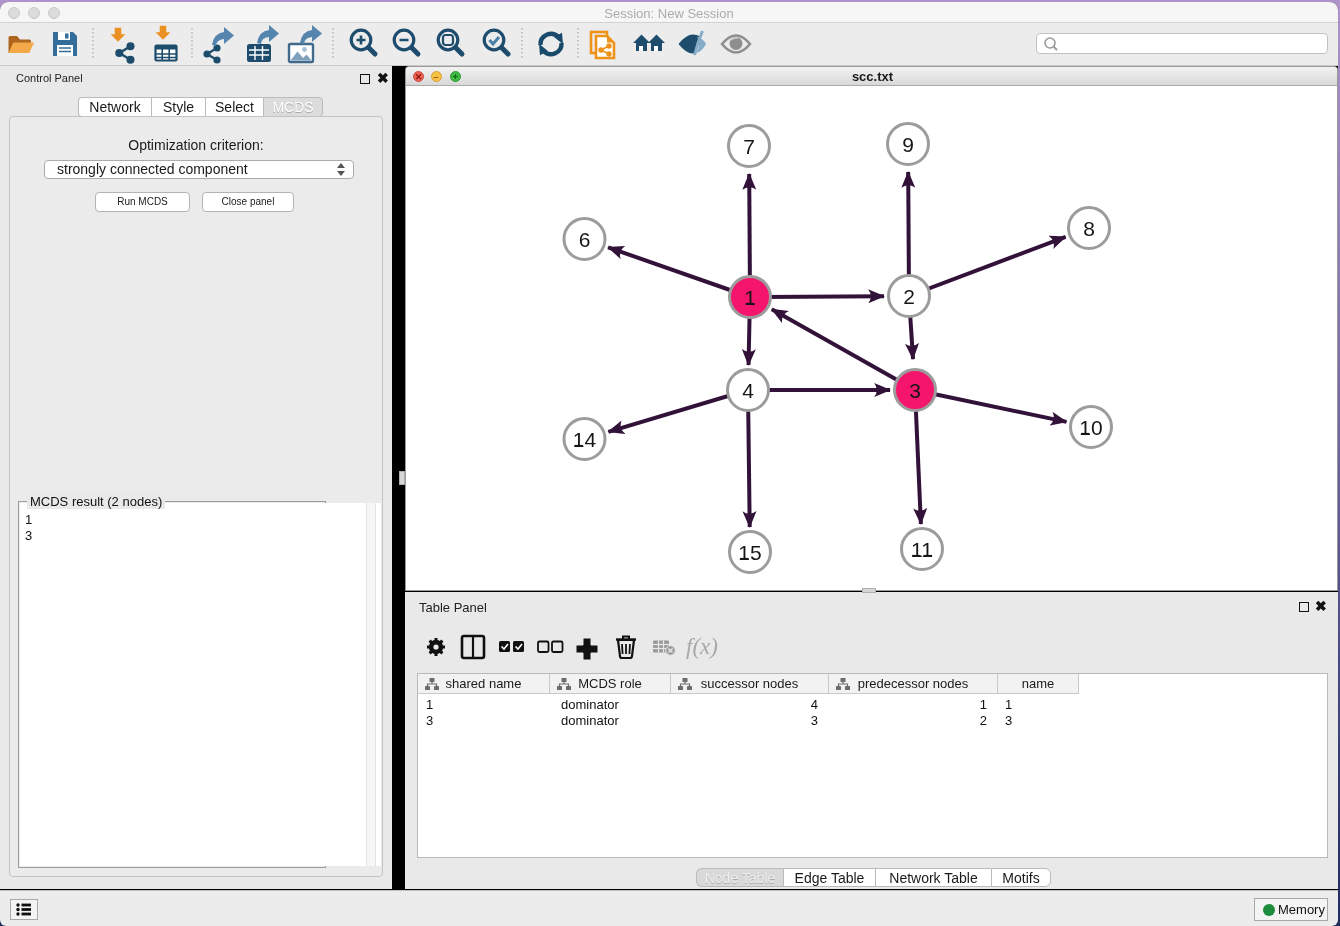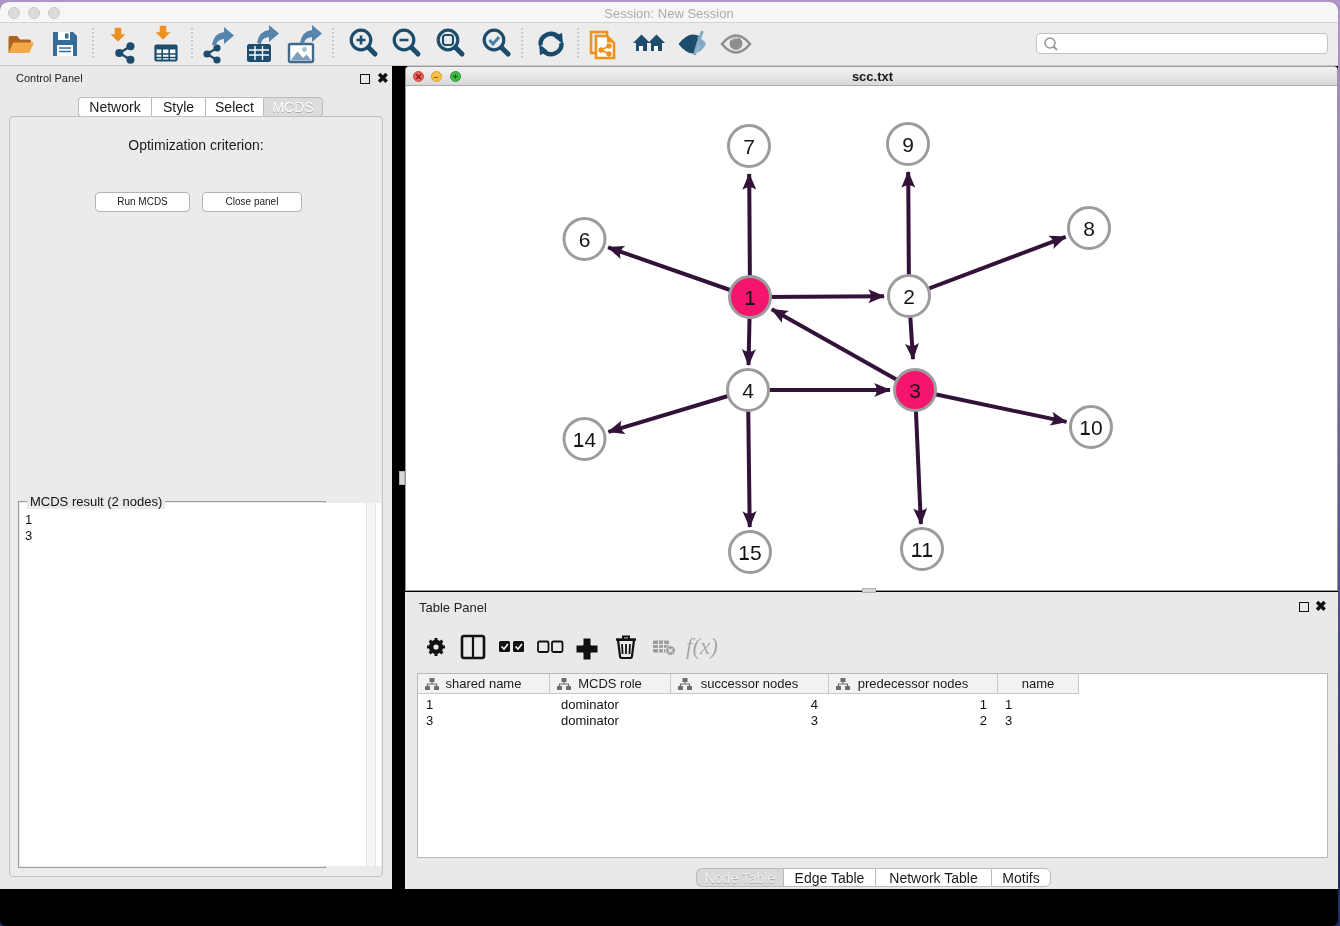--- a/index.html
+++ b/index.html
@@ -232,22 +232,26 @@
       <div class="wicon-x" style="left:377px">✖</div>
     </div>
     <div id="tabs">
       <div class="tab first" style="width:73px;">Network</div>
         <div class="tab" style="width:54px;">Style</div>
         <div class="tab" style="width:58px;">Select</div>
         <div class="tab last" style="width:60px;">MCDS</div>
     </div>
     <div id="tabbox"></div>
     <div id="optlabel">Optimization criterion:</div>
+    <div id="combo">strongly connected component<svg width="10" height="13" viewBox="0 0 10 13" style="position:absolute;right:7px;top:2px;">
+          <path d="M5 0 L9 5 H1 z" fill="#555"></path>
+          <path d="M5 13 L9 8 H1 z" fill="#555"></path>
+        </svg></div>
     <div class="btn" style="left:95px; width:95px;">Run MCDS</div>
-    <div class="btn" style="left:202px; width:100px;">Close panel</div>
+    <div class="btn" style="left:202px; width:92px;">Close panel</div>
     <div id="groupbox">
       <div id="grouplabel">MCDS result (2 nodes)</div>
       <div id="groupwhite">1<br>3<div id="gscroll"></div></div>
     </div>
   </div>
   <div id="netwin">
     <div id="nettitle">
       <div class="mac" style="left:7px; background:#ee6156; border:1px solid #ca4d42; color:#8c130b; font-weight:bold;">✕</div>
       <div class="mac" style="left:24.5px; background:#f5c243; border:1px solid #d8a135; color:#96591a; font-weight:bold;">–</div>
       <div class="mac" style="left:44px; background:#3fb944; border:1px solid #2f9a34; color:#0a600e; font-weight:bold;">+</div>
@@ -423,13 +427,31 @@
     </div>
     <div id="ttabs">
       <div class="ttab sel" style="width:87px;">Node Table</div>
         <div class="ttab" style="width:92px;">Edge Table</div>
         <div class="ttab" style="width:116px;">Network Table</div>
         <div class="ttab last" style="width:60px;">Motifs</div>
     </div>
   </div>
   <div style="position:absolute; left:399px; top:469px; width:6px; height:14px; background:#d6d6d6; border:1px solid #b0b0b0;"></div>
   <div style="position:absolute; left:862px; top:586px; width:14px; height:5px; background:#d6d6d6; border:1px solid #b0b0b0;"></div>
+  <div id="statusbar">
+    <div id="listbtn"><svg width="26" height="19" viewBox="0 0 26 19">
+          <g fill="#111">
+            <circle cx="7" cy="5" r="1.7"></circle>
+            <circle cx="7" cy="9.5" r="1.7"></circle>
+            <circle cx="7" cy="14" r="1.7"></circle>
+            <rect x="10.5" y="3.6" width="9.5" height="2.8"></rect>
+            <rect x="10.5" y="8.1" width="9.5" height="2.8"></rect>
+            <rect x="10.5" y="12.6" width="9.5" height="2.8"></rect>
+          </g>
+        </svg></div>
+    <div id="membtn">
+        <svg width="14" height="14" viewBox="0 0 14 14" style="position:absolute;left:7px;top:4px;">
+          <circle cx="7" cy="7" r="6" fill="#1d8c3c"></circle>
+        </svg>
+        <span style="position:absolute;left:23px;top:3px;">Memory</span>
+      </div>
+  </div>
 </div>
 
 </body></html>

